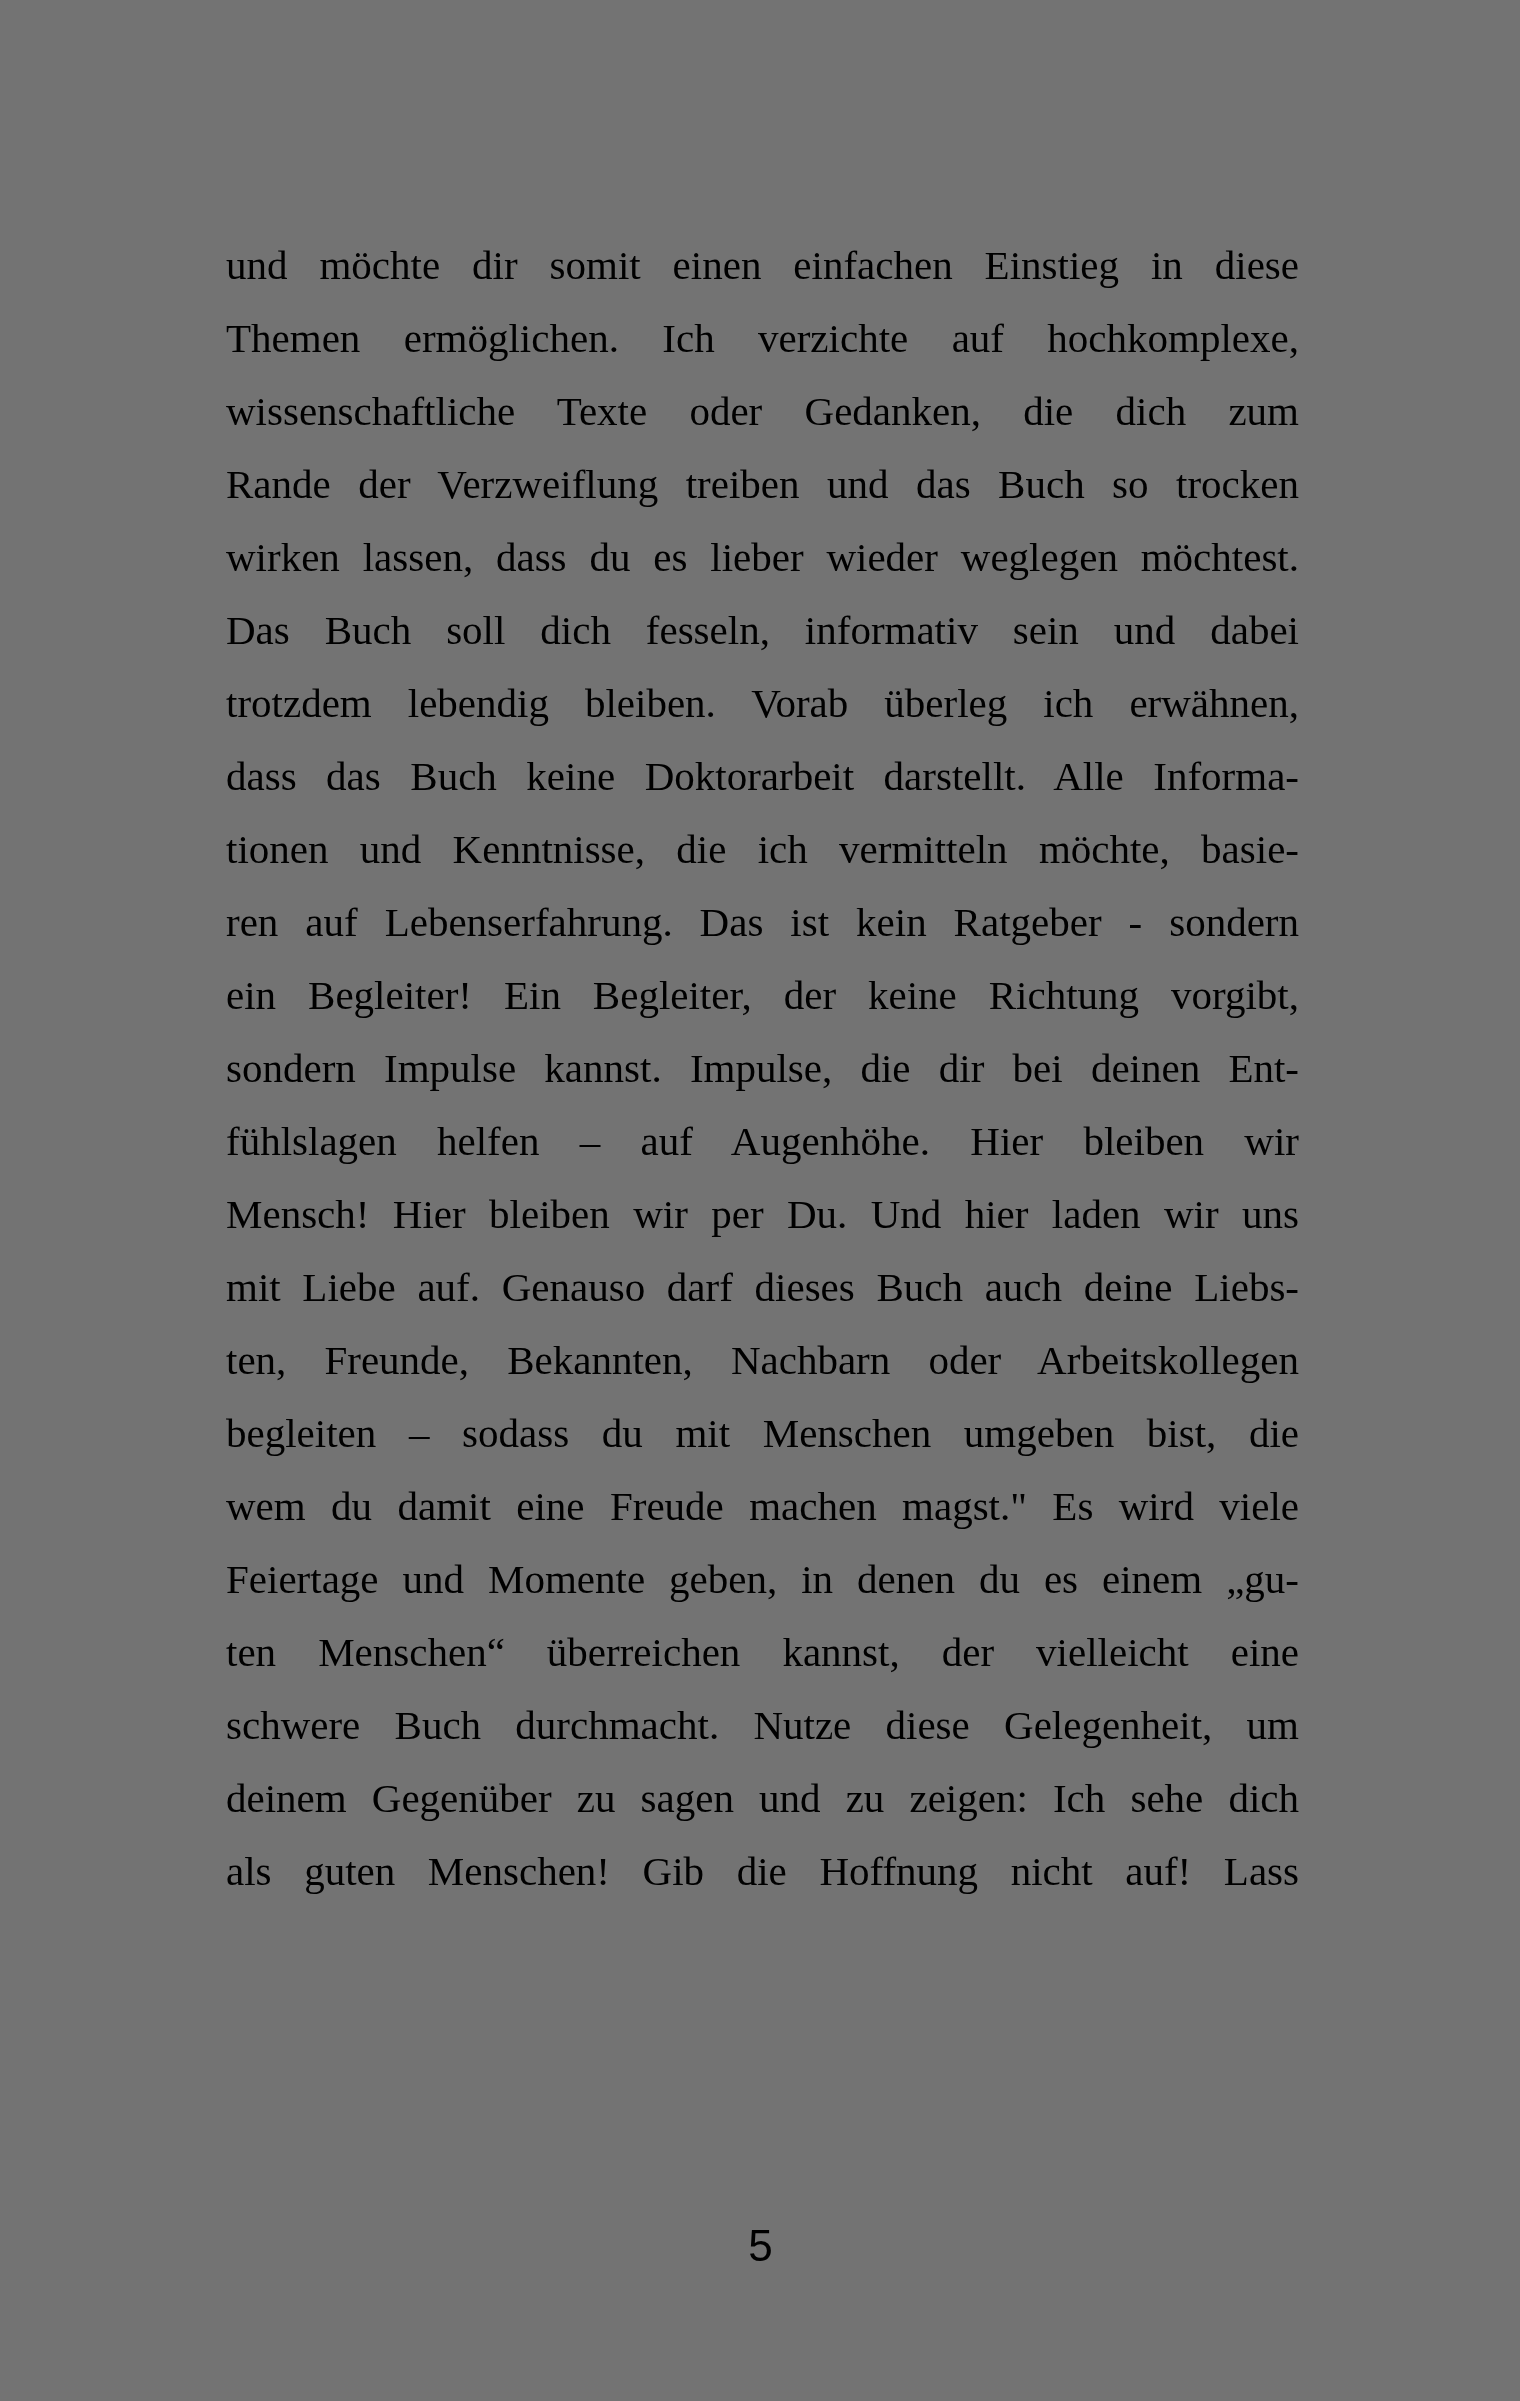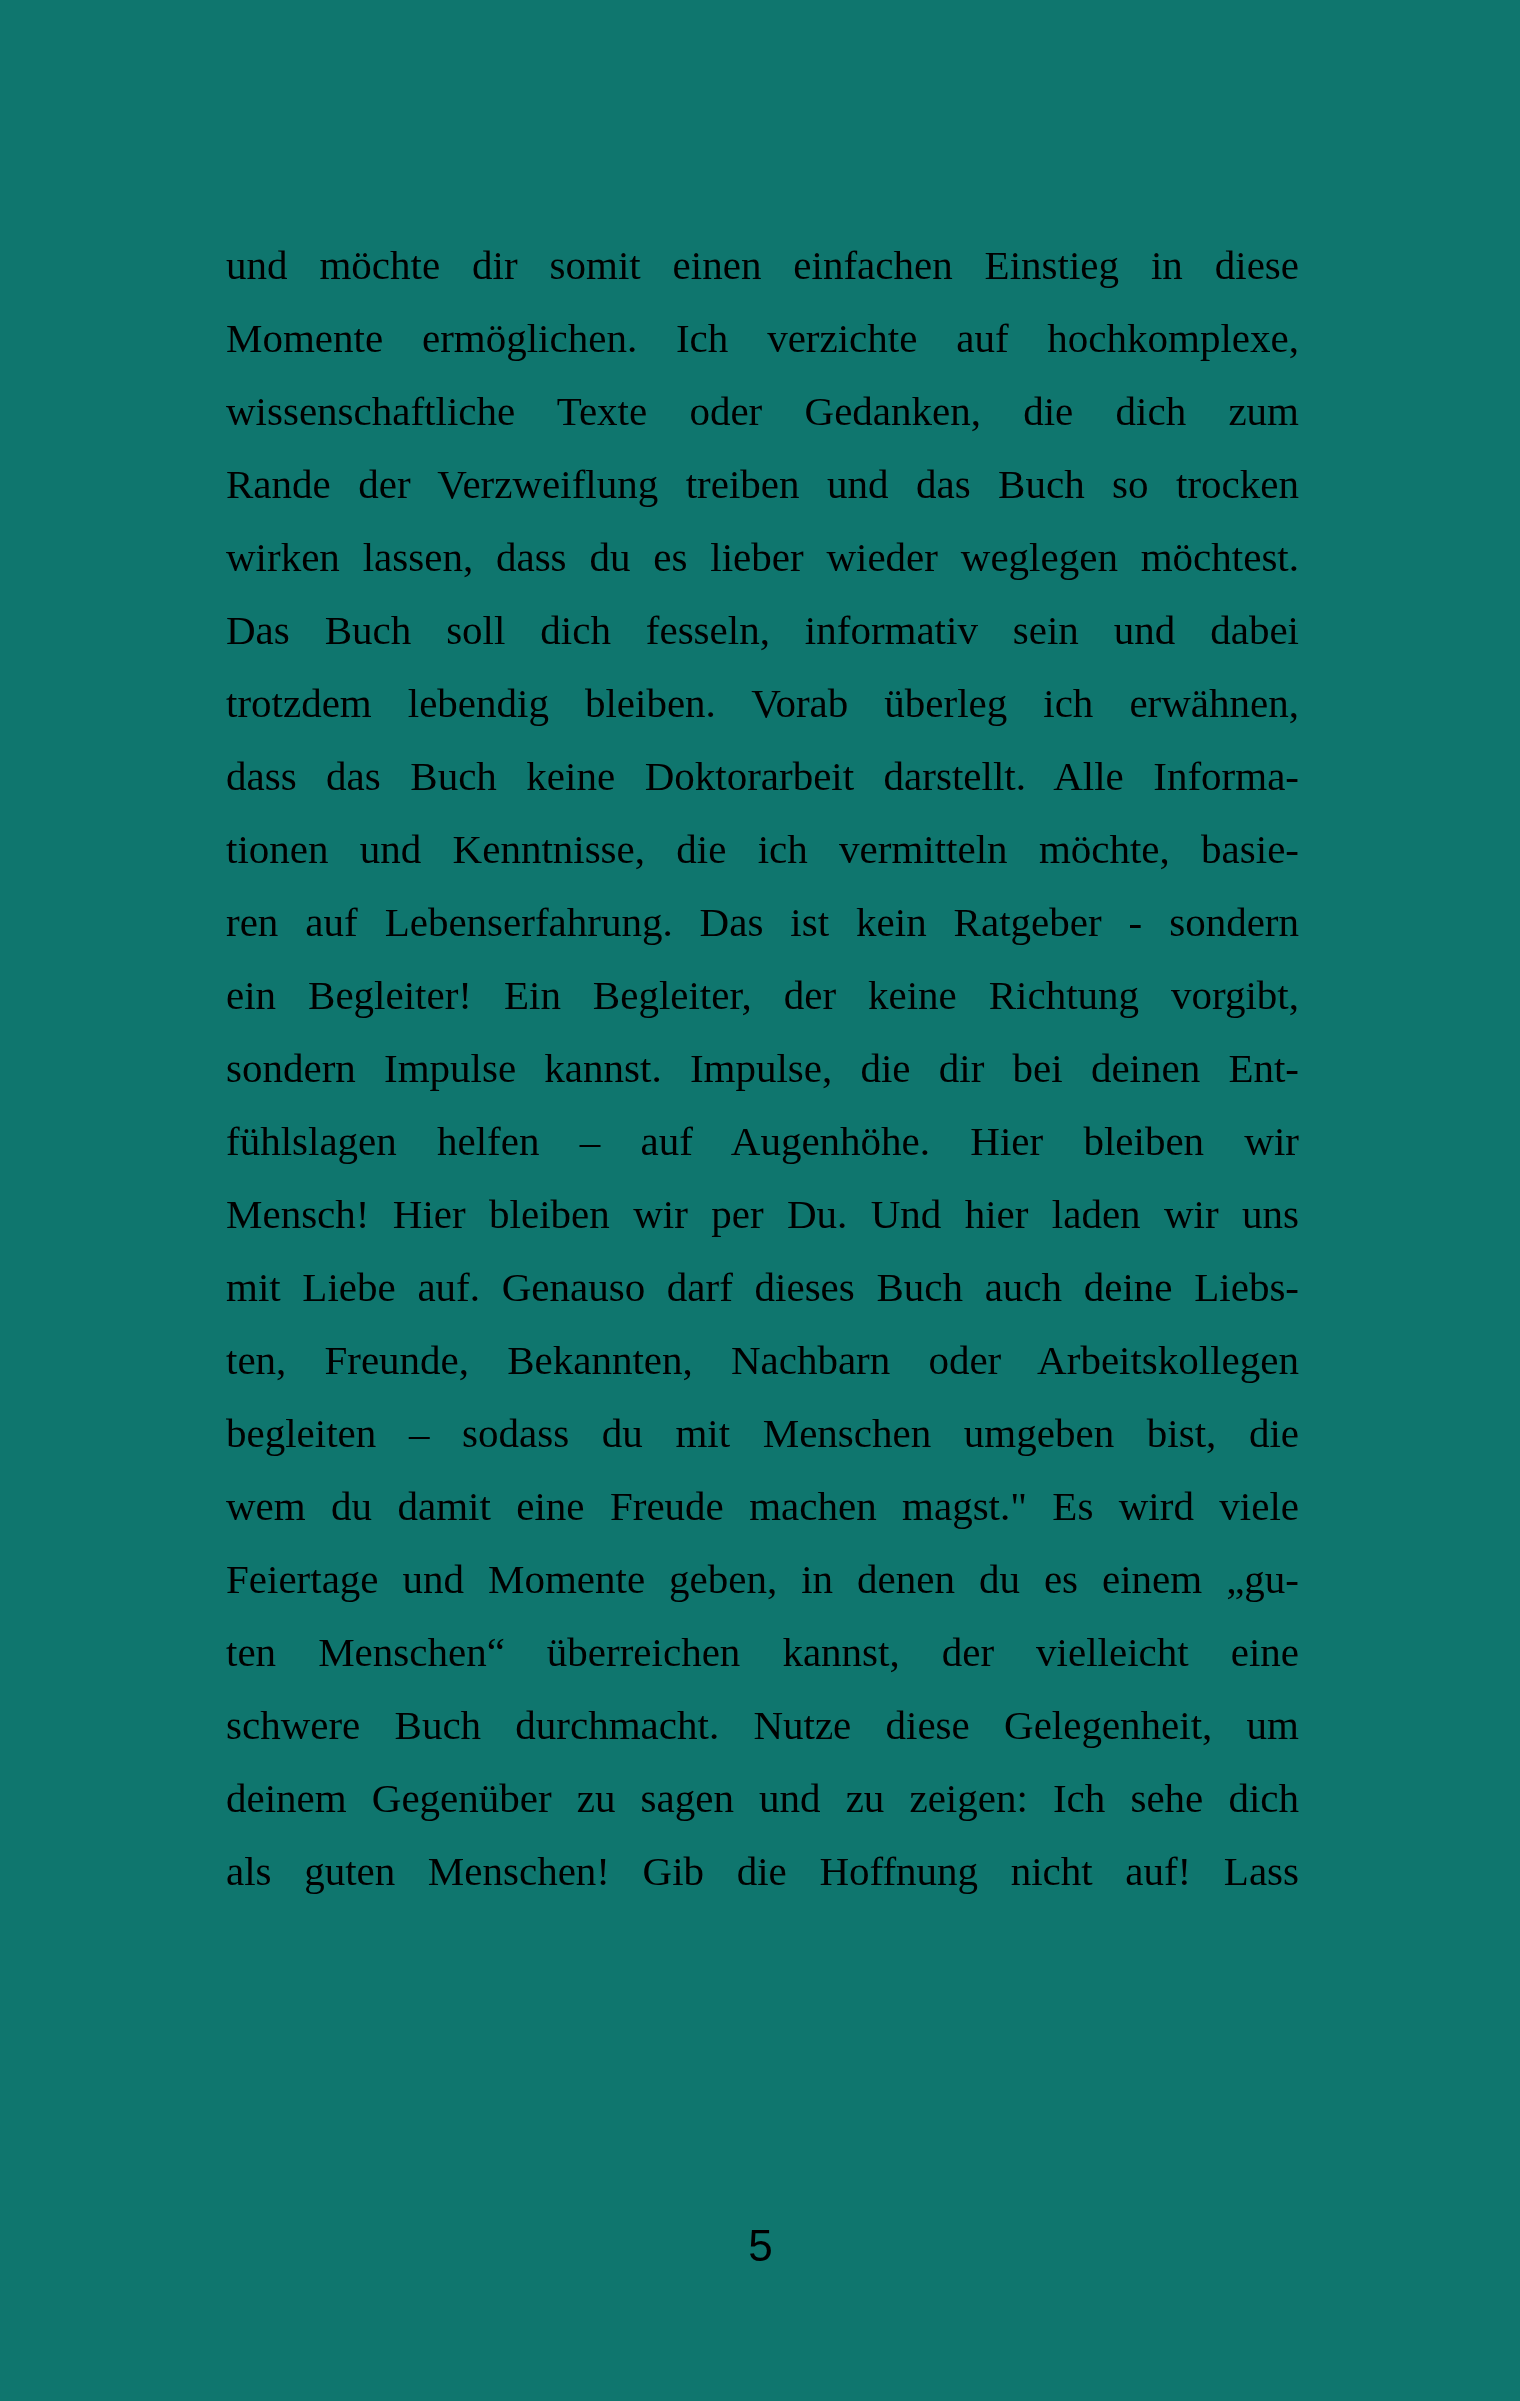--- a/index.html
+++ b/index.html
@@ -11,21 +11,21 @@
     height: 2402px;
     background: #ffffff;
     position: relative;
     overflow: hidden;
     font-family: "Liberation Serif", "DejaVu Serif", serif;
     color: #000000;
   }
   .page {
     position: absolute;
     inset: 0;
-    background: #0f766e;
+    background: #737373;
   }
   .body-text {
     position: absolute;
     left: 226px;
     top: 229px;
     width: 1073px;
     font-size: 41px;
     line-height: 73px;
     color: #000000;
   }
@@ -48,21 +48,21 @@
     color: #000000;
   }
 </style>
 </head>
 <body>
 
 <div class="page">
 
   <div class="body-text">
     <div class="line">und möchte dir somit einen einfachen Einstieg in diese</div>
-    <div class="line">Momente ermöglichen. Ich verzichte auf hochkomplexe,</div>
+    <div class="line">Themen ermöglichen. Ich verzichte auf hochkomplexe,</div>
     <div class="line">wissenschaftliche Texte oder Gedanken, die dich zum</div>
     <div class="line">Rande der Verzweiflung treiben und das Buch so trocken</div>
     <div class="line">wirken lassen, dass du es lieber wieder weglegen möchtest.</div>
     <div class="line">Das Buch soll dich fesseln, informativ sein und dabei</div>
     <div class="line">trotzdem lebendig bleiben. Vorab überleg ich erwähnen,</div>
     <div class="line">dass das Buch keine Doktorarbeit darstellt. Alle Informa-</div>
     <div class="line">tionen und Kenntnisse, die ich vermitteln möchte, basie-</div>
     <div class="line">ren auf Lebenserfahrung. Das ist kein Ratgeber - sondern</div>
     <div class="line">ein Begleiter! Ein Begleiter, der keine Richtung vorgibt,</div>
     <div class="line">sondern Impulse kannst. Impulse, die dir bei deinen Ent-</div>

